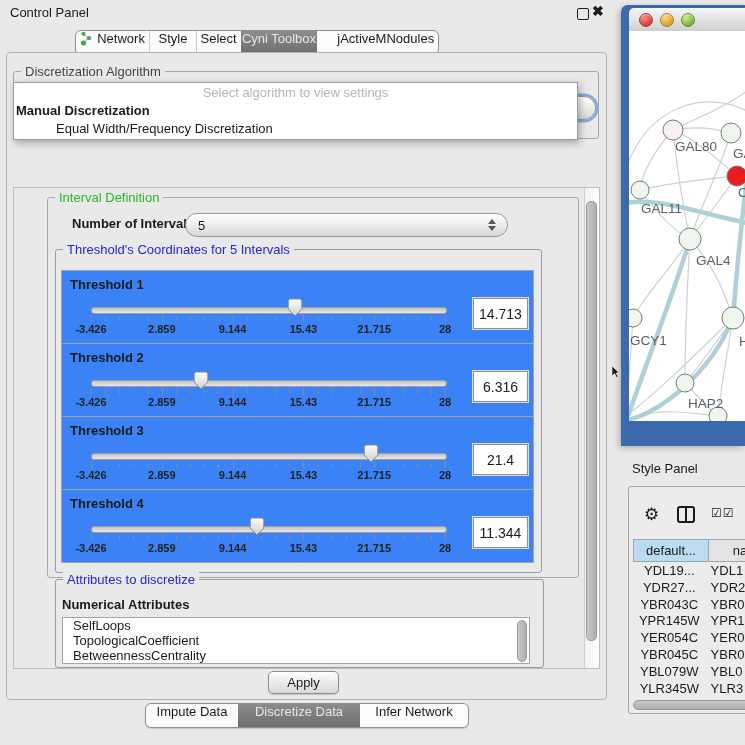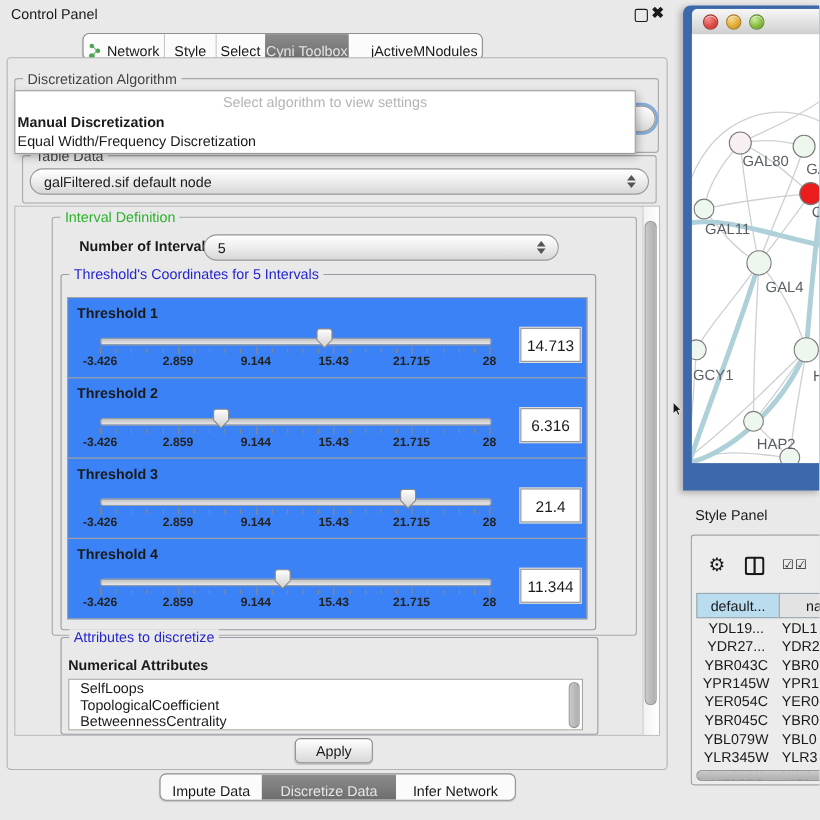--- a/index.html
+++ b/index.html
@@ -16,21 +16,21 @@
   .combo{position:absolute;height:22px;border:1px solid #979797;border-radius:12px;
          background:linear-gradient(#ffffff,#efefef 45%,#d7d7d7);box-shadow:inset 0 1px 0 #fff;
          display:flex;align-items:center;}
   .combo .txt{padding-left:12px;flex:1;white-space:nowrap;overflow:hidden;}
   .stepper{width:14px;display:flex;flex-direction:column;align-items:center;gap:2px;margin-right:8px;}
   .tri-up{width:0;height:0;border-left:4px solid transparent;border-right:4px solid transparent;border-bottom:5px solid #555;}
   .tri-dn{width:0;height:0;border-left:4px solid transparent;border-right:4px solid transparent;border-top:5px solid #555;}
   
   .tabstrip{position:absolute;display:flex;height:23px;border:1px solid #8f8f8f;border-radius:6px;
             background:#fbfbfb;overflow:hidden;box-shadow:0 1px 1px rgba(0,0,0,.15);}
-  .tabseg{display:flex;align-items:flex-end;justify-content:center;height:100%;gap:5px;white-space:nowrap;}
+  .tabseg{display:flex;align-items:flex-start;justify-content:center;height:100%;gap:5px;white-space:nowrap;}
   .tabseg.dark{background:linear-gradient(#8c8c8c,#6e6e6e);color:#e6e6e6;}
   .tabseg.divL{border-left:1px solid #c9c9c9;}
   
   .thrpanel{position:absolute;left:61px;width:471px;height:72px;border:1px solid #a2a2a2;background:#3b82f6;}
   .thrlabel{position:absolute;left:8px;top:6px;font-weight:bold;}
   .track{position:absolute;height:5px;border-radius:3px;border:1px solid #9d9d9d;
          background:linear-gradient(#c2c2c2,#e8e8e8);}
   .tick{position:absolute;width:1px;background:#8a8a8a;}
   .ticklabel{position:absolute;width:50px;text-align:center;font-size:11px;font-weight:bold;color:#222;}
   .valuebox{position:absolute;left:411px;top:27px;width:53px;height:29px;background:#fff;
@@ -102,33 +102,23 @@
   <div class="groupbox" style="left:13px;top:71px;width:584px;height:66px;">
     <span class="grouplabel lbl-dark">Discretization Algorithm</span>
 
     <div class="combo" style="left:7px;top:24px;width:573px;box-shadow:0 0 0 2.5px #7fabdd, inset 0 1px 0 #fff;"></div>
   </div>
 
   <div class="abs" style="left:13px;top:82px;width:563px;height:56px;background:#fff;border:1px solid #9a9a9a;
               box-shadow:2px 3px 8px rgba(0,0,0,.3);z-index:50;">
     <div style="text-align:center;color:#b5b5b5;line-height:19px;">Select algorithm to view settings</div>
     <div style="font-weight:bold;padding-left:2px;line-height:18px;">Manual Discretization</div>
-    <div style="padding-left:2px;line-height:17px;">Equal Width/Frequency Discretization</div>
-  </div>
-
-  <div class="groupbox" style="left:20px;top:141px;width:575px;height:42px;">
-    <span class="grouplabel lbl-dark">Table Data</span>
-    <div class="combo" style="left:6px;top:11px;width:561px;">
-      <span class="txt">galFiltered.sif default node</span>
-      <span class="stepper">
-          <span class="tri-up"></span>
-          <span class="tri-dn"></span>
-        </span>
-    </div>
-  </div>
+    <div style="padding-left:2px;line-height:17px;margin-left:40px;">Equal Width/Frequency Discretization</div>
+  </div>
+
 
   <div class="abs" style="left:13px;top:187px;width:585px;height:480px;border:1px solid #bdbdbd;background:#e9e9e9;">
     <div class="vsb-track" style="right:0;top:0;bottom:0;width:14px;"></div>
     <div class="vsb-thumb" style="right:2px;top:13px;width:9px;height:438px;"></div>
   </div>
 
   <div class="groupbox" style="left:47px;top:197px;width:530px;height:379px;">
     <span class="grouplabel lbl-green">Interval Definition</span>
   </div>
 

